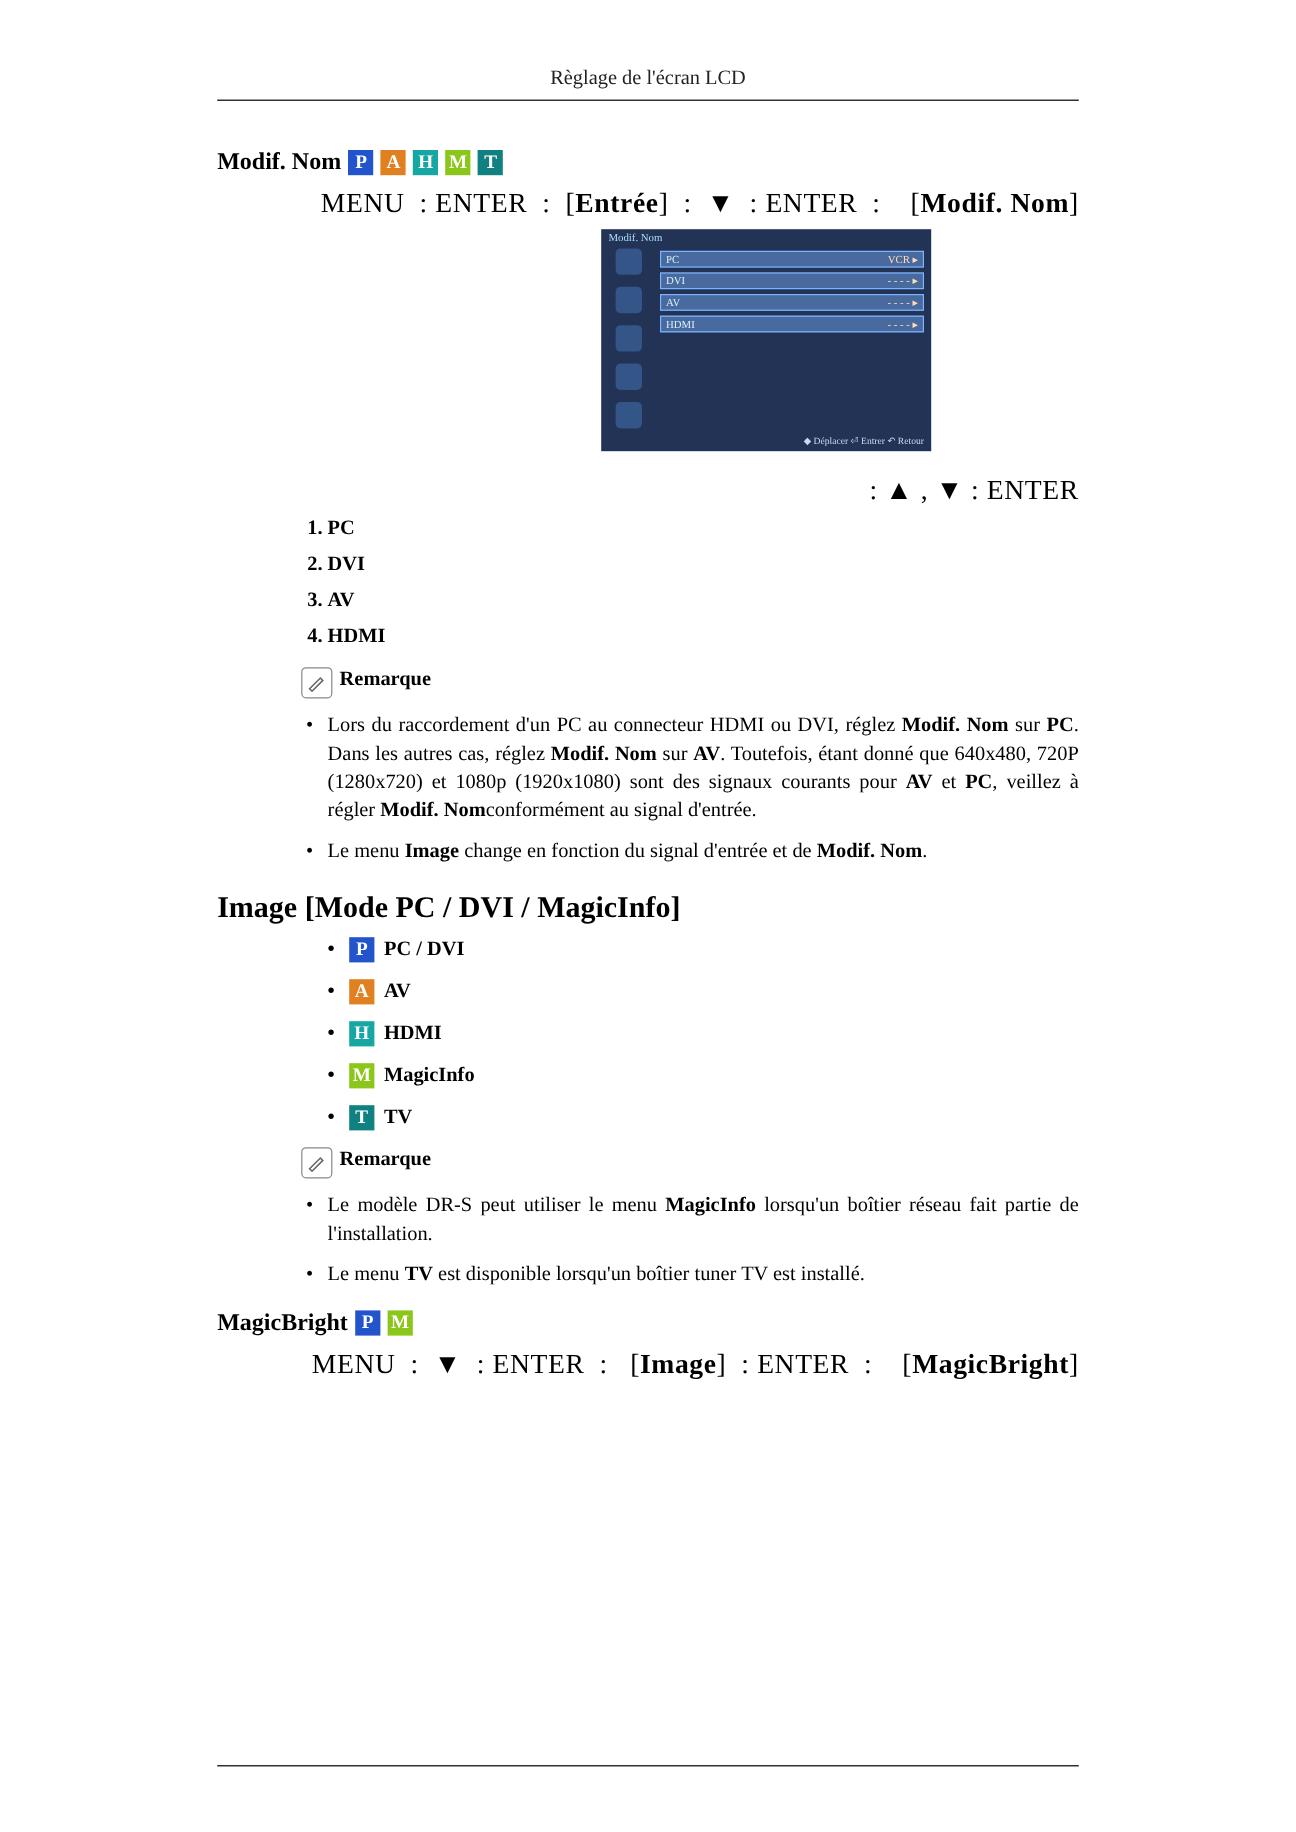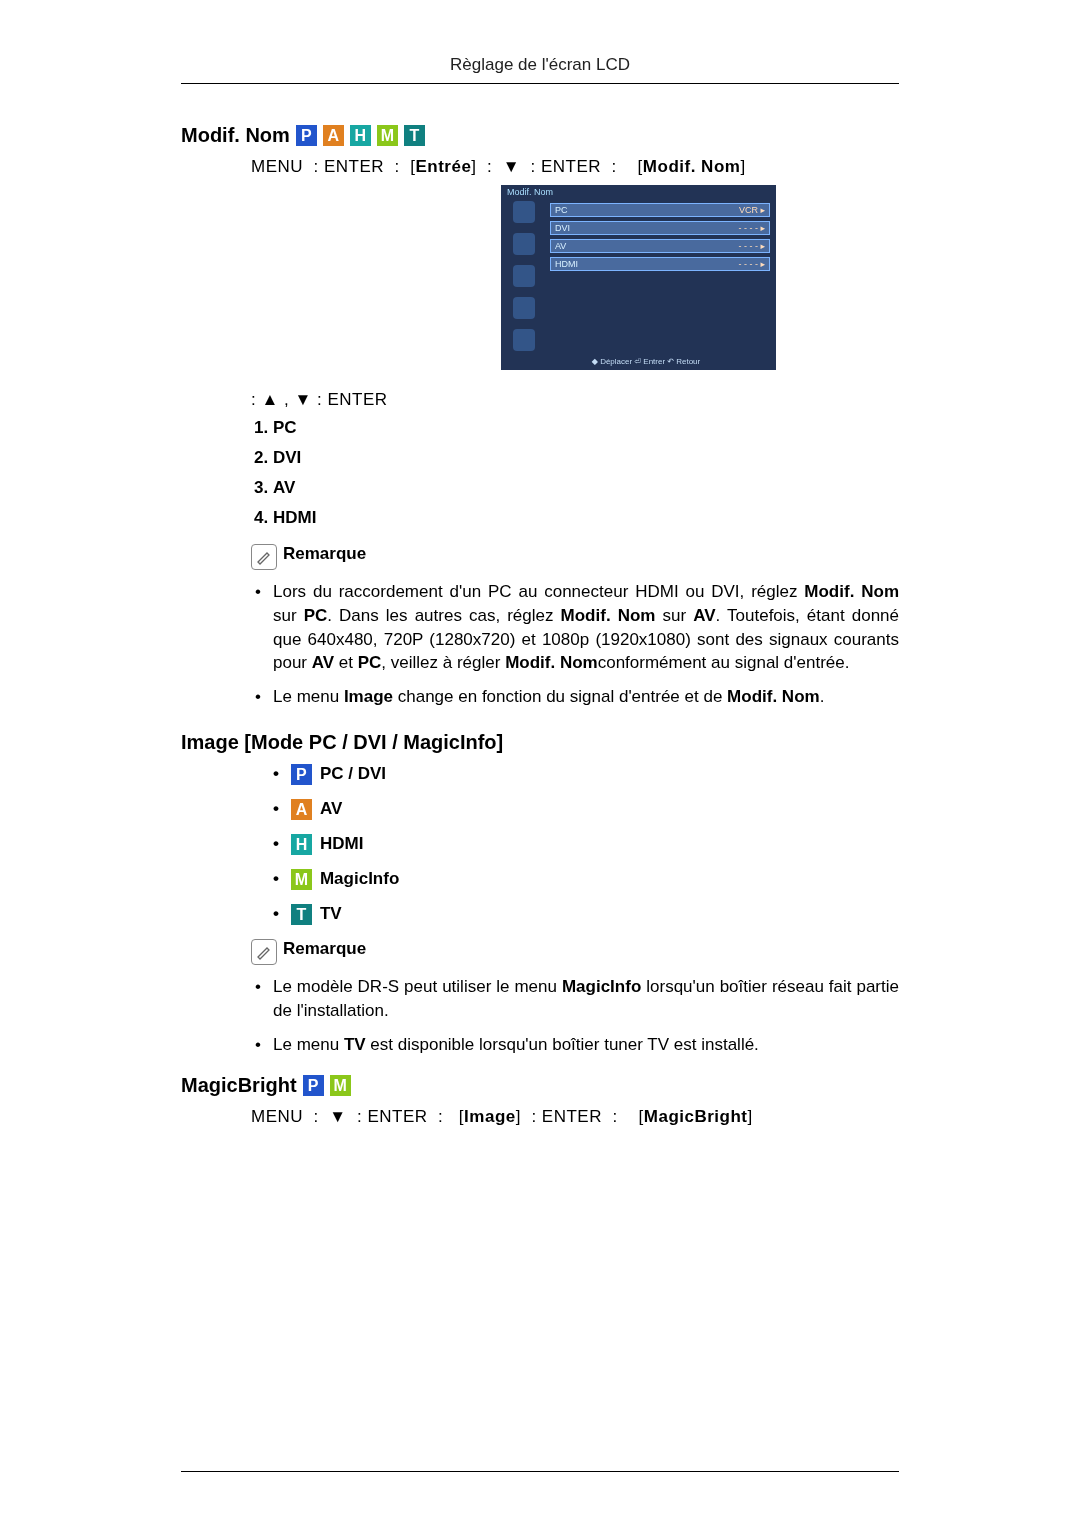--- a/index.html
+++ b/index.html
@@ -10,20 +10,21 @@
     color: #000;
     background: #fff;
   }
   .page {
     width: 948px;
     min-height: 1527px;
     margin: 0 auto;
     padding: 55px 115px 60px 115px;
     box-sizing: border-box;
     position: relative;
+    font-family: Liberation Serif, serif;
   }
   .page-header {
     text-align: center;
     font-size: 17px;
     padding-bottom: 8px;
     border-bottom: 1px solid #000;
     margin-bottom: 40px;
     color: #222;
   }
   .section-row {
@@ -48,22 +49,23 @@
   .c-blue  { background:#2255cc; }
   .c-orange{ background:#e08020; }
   .c-teal  { background:#17a7a2; }
   .c-lime  { background:#8bc71a; }
   .c-dteal { background:#108080; }
   .indent {
     margin-left: 70px;
   }
   .nav-line {
     letter-spacing: 0.5px;
-    font-size: 17px;
+    font-size: 23px;
     margin-bottom: 8px;
+    text-align: right;
   }
   .bold { font-weight: bold; }
   .osd {
     margin: 6px 0 20px 250px;
     width: 275px;
     background: #223355;
     color: #e8e8e8;
     font-size: 10px;
   }
   .osd-head {
@@ -98,21 +100,21 @@
     color:#d8f0ff;
     margin-bottom:4px;
     display:flex;
     align-items:center;
     justify-content:space-between;
     padding:1px 4px;
     font-size:9px;
   }
   .osd-row .r { color:#ffdcbb; }
   .osd-foot {
-    text-align:center;
+    text-align:right;
     font-size:8px;
     padding:2px 6px 4px 21px;
     color:#c3dcf5;
   }
   .para {
     margin: 8px 0 14px 0;
     text-align: justify;
     line-height: 1.4;
   }
   ol.nums {
@@ -149,21 +151,21 @@
     line-height: 1.4;
   }
   ul.bul > li::before {
     content: "•";
     position: absolute;
     left: -18px;
     top: 0;
   }
   .h3 {
     font-weight: bold;
-    font-size: 20px;
+    font-size: 25px;
     margin: 22px 0 10px 0;
   }
   .h4 {
     font-weight: bold;
     font-size: 19px;
     margin: 8px 0 12px 0;
   }
   ul.modes {
     list-style:none;
     padding:0 0 0 22px;

